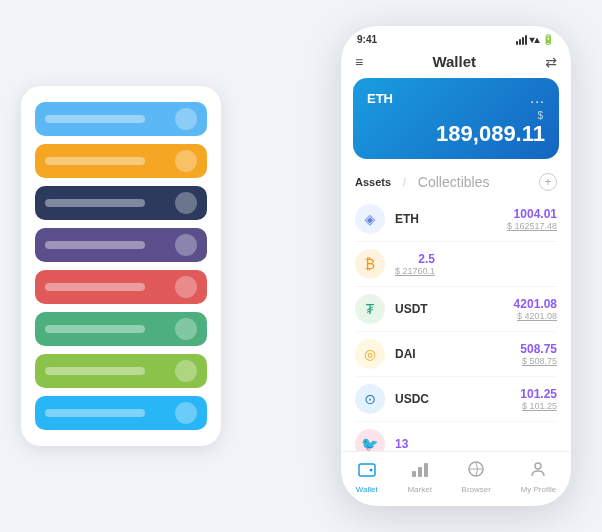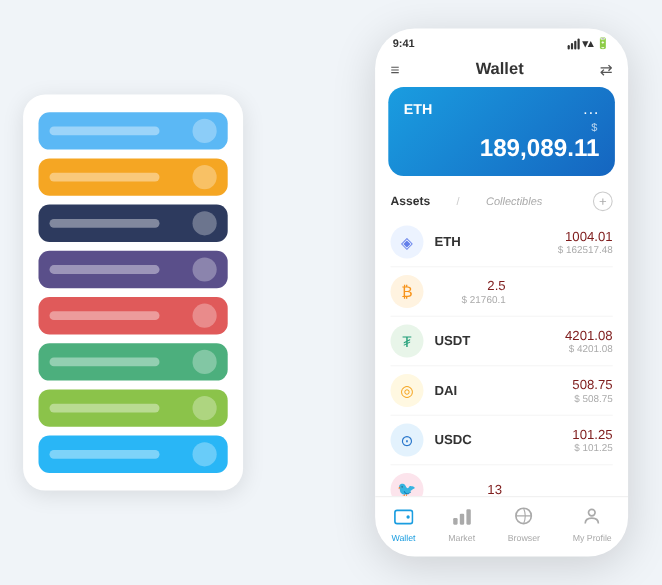--- a/index.html
+++ b/index.html
@@ -171,39 +171,38 @@
     
     .assets-header {
       display: flex;
       justify-content: space-between;
       align-items: center;
       padding: 4px 14px 6px;
     }
 
     .assets-tabs {
       display: flex;
-      gap: 24px;
+      gap: 12px;
       align-items: center;
     }
 
     .assets-tab-active {
       font-size: 11px;
       font-weight: 600;
       color: #333;
     }
 
     .assets-tab-divider {
       color: #ccc;
       font-size: 10px;
     }
 
     .assets-tab-inactive {
-      font-size: 10px;
+      font-size: 14px;
       color: #aaa;
-      font-style: italic;
     }
 
     .assets-add {
       width: 18px;
       height: 18px;
       border-radius: 50%;
       border: 1.5px solid #ccc;
       display: flex;
       align-items: center;
       justify-content: center;
@@ -244,28 +243,28 @@
       font-weight: 600;
       color: #333;
     }
 
     .token-values {
       text-align: right;
     }
 
     .token-amount {
       font-size: 12px;
-      font-weight: 400;
-      color: #7f1d1d;
-      margin-left: 48px;
+      font-weight: 700;
+      color: #8b5cf6;
     }
 
     .token-usd {
       font-size: 9px;
       color: #aaa;
+      text-decoration: underline;
     }
 
     .token-divider {
       height: 1px;
       background: #f5f5f5;
       margin: 0 14px;
     }
 
     
     .bottom-nav {

